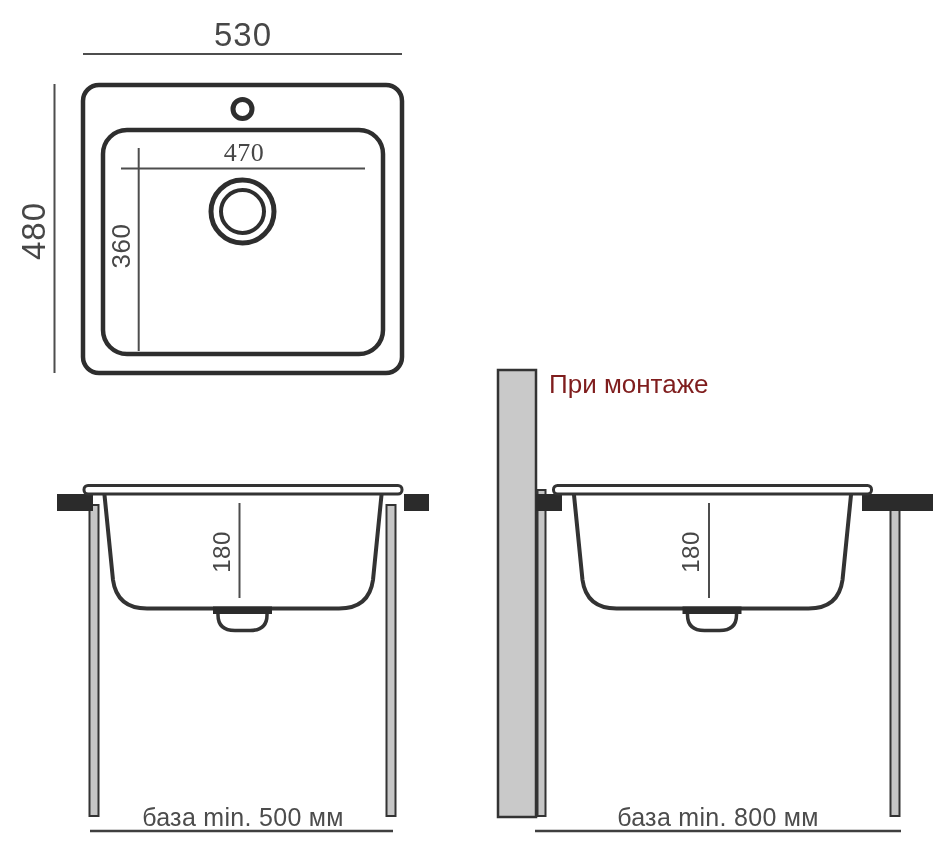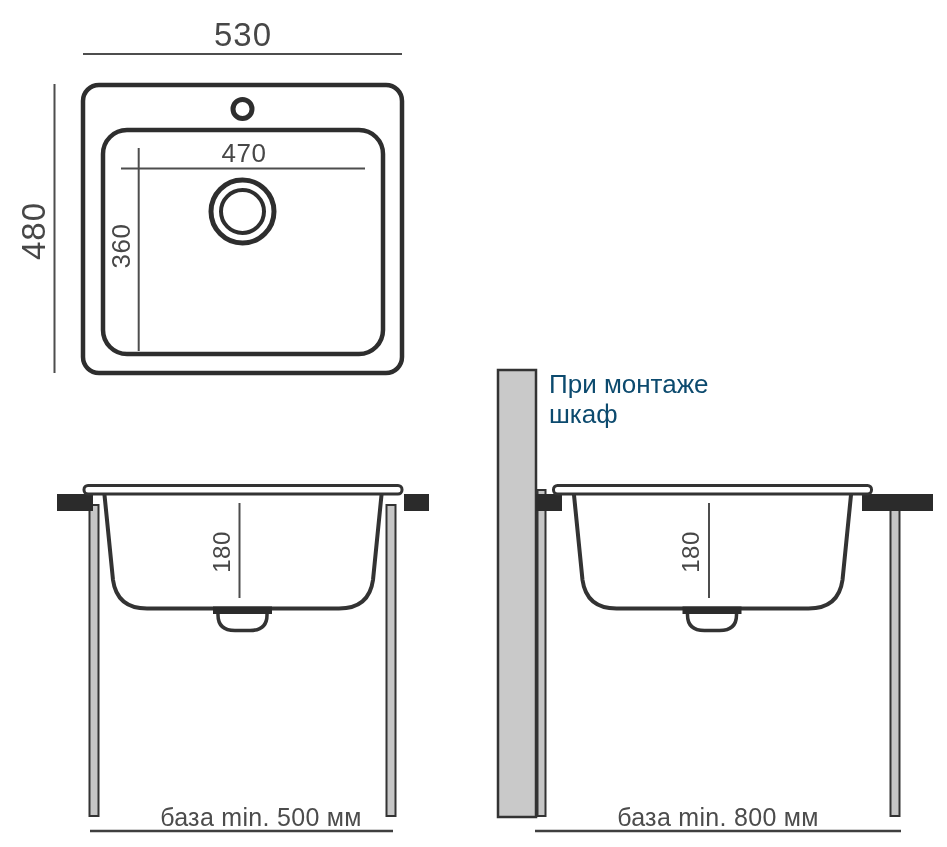--- a/index.html
+++ b/index.html
@@ -20,21 +20,21 @@
   }
   .lbl.rot{transform:translate(-50%,-50%) rotate(-90deg);}
   .lbl.big{font-size:33px;letter-spacing:1px;}
   .lbl.mid{font-size:26px;letter-spacing:0.5px;}
   .lbl.small{font-size:24px;letter-spacing:0.5px;}
   .lbl.base{font-size:25px;letter-spacing:0.3px;color:#4c4c4c;}
   .note{
     position:absolute;
     left:549px;top:369px;
     font-size:26px;line-height:30px;
-    color:#0c4a6e;
+    color:#7f1d1d;
     white-space:nowrap;
   }
   .note span{display:block;}
 </style>
 </head>
 <body>
 
 <div id="stage">
 
   <svg id="drawing" width="947" height="847" viewBox="0 0 947 847">
@@ -97,30 +97,29 @@
       <line x1="709" y1="503" x2="709" y2="598" stroke="#4d4d4d" stroke-width="2"></line>
 
       <line x1="535" y1="831" x2="901" y2="831" stroke="#3f3f3f" stroke-width="2.5"></line>
     </g>
   </svg>
 
   <div class="lbl big" style="left:243px;top:35px;">530</div>
 
   <div class="lbl big rot" style="left:34px;top:231px;">480</div>
 
-  <div class="lbl mid" style="left:244px;top:153px;">470</div>
+  <div class="lbl mid" style="left:244px;top:153px;font-family:Liberation Serif, serif;">470</div>
 
   <div class="lbl mid rot" style="left:121px;top:246px;">360</div>
 
   <div class="lbl small rot" style="left:222px;top:552px;">180</div>
 
   <div class="lbl small rot" style="left:691px;top:552px;">180</div>
 
-  <div class="lbl base" style="left:261px;top:817px;">база min. 500 мм</div>
+  <div class="lbl base" style="left:243px;top:817px;">база min. 500 мм</div>
 
   <div class="lbl base" style="left:718px;top:817px;">база min. 800 мм</div>
 
   <div class="note">
     <span>При монтаже</span>
-    <span>шкаф</span>
   </div>
 
 </div>
 
 </body></html>

